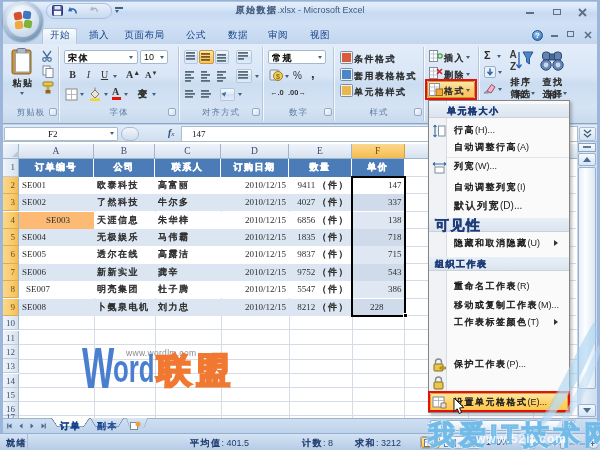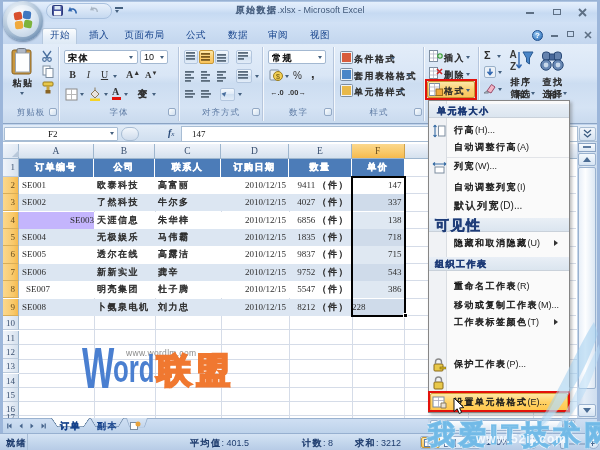--- a/index.html
+++ b/index.html
@@ -349,21 +349,21 @@
 <div class="a ser" style="left:155px;top:176.7px;width:66px;height:17.40px;background:#ffffff;font-size:9px;color:#2d2d2d;text-align:left;padding-left:3px;line-height:17.4px;white-space:nowrap;overflow:hidden"><span class="cjk">高富丽</span></div>
 <div class="a ser" style="left:221px;top:176.7px;width:68px;height:17.40px;background:#ffffff;font-size:9px;color:#2d2d2d;text-align:right;padding-right:3px;line-height:17.4px;white-space:nowrap;overflow:hidden">2010/12/15</div>
 <div class="a ser" style="left:289px;top:176.7px;width:63px;height:17.40px;background:#ffffff;font-size:9px;color:#2d2d2d;text-align:right;padding-right:3px;line-height:17.4px;white-space:nowrap;overflow:hidden">9411 <span class="cjk">（件）</span></div>
 <div class="a ser" style="left:352px;top:176.7px;width:52.5px;height:17.40px;background:#ffffff;font-size:9px;color:#2d2d2d;text-align:right;padding-right:3px;line-height:17.4px;white-space:nowrap;overflow:hidden">147</div>
 <div class="a ser" style="left:19px;top:194.1px;width:75px;height:17.40px;background:#dce6f2;font-size:9px;color:#2d2d2d;text-align:left;padding-left:3px;line-height:17.4px;white-space:nowrap;overflow:hidden">SE002</div>
 <div class="a ser" style="left:94px;top:194.1px;width:61px;height:17.40px;background:#dce6f2;font-size:9px;color:#2d2d2d;text-align:left;padding-left:3px;line-height:17.4px;white-space:nowrap;overflow:hidden"><span class="cjk">了然科技</span></div>
 <div class="a ser" style="left:155px;top:194.1px;width:66px;height:17.40px;background:#dce6f2;font-size:9px;color:#2d2d2d;text-align:left;padding-left:3px;line-height:17.4px;white-space:nowrap;overflow:hidden"><span class="cjk">牛尔多</span></div>
 <div class="a ser" style="left:221px;top:194.1px;width:68px;height:17.40px;background:#dce6f2;font-size:9px;color:#2d2d2d;text-align:right;padding-right:3px;line-height:17.4px;white-space:nowrap;overflow:hidden">2010/12/15</div>
 <div class="a ser" style="left:289px;top:194.1px;width:63px;height:17.40px;background:#dce6f2;font-size:9px;color:#2d2d2d;text-align:right;padding-right:3px;line-height:17.4px;white-space:nowrap;overflow:hidden">4027 <span class="cjk">（件）</span></div>
 <div class="a ser" style="left:352px;top:194.1px;width:52.5px;height:17.40px;background:#cfdbea;font-size:9px;color:#2d2d2d;text-align:right;padding-right:3px;line-height:17.4px;white-space:nowrap;overflow:hidden">337</div>
-<div class="a ser" style="left:19px;top:211.5px;width:75px;height:17.40px;background:#c4b5fd;font-size:9px;color:#2d2d2d;text-align:right;padding-left:3px;line-height:17.4px;white-space:nowrap;overflow:hidden">SE003</div>
+<div class="a ser" style="left:19px;top:211.5px;width:75px;height:17.40px;background:#fdba74;font-size:9px;color:#2d2d2d;text-align:center;padding-left:3px;line-height:17.4px;white-space:nowrap;overflow:hidden">SE003</div>
 <div class="a ser" style="left:94px;top:211.5px;width:61px;height:17.40px;background:#ffffff;font-size:9px;color:#2d2d2d;text-align:left;padding-left:3px;line-height:17.4px;white-space:nowrap;overflow:hidden"><span class="cjk">天涯信息</span></div>
 <div class="a ser" style="left:155px;top:211.5px;width:66px;height:17.40px;background:#ffffff;font-size:9px;color:#2d2d2d;text-align:left;padding-left:3px;line-height:17.4px;white-space:nowrap;overflow:hidden"><span class="cjk">朱华梓</span></div>
 <div class="a ser" style="left:221px;top:211.5px;width:68px;height:17.40px;background:#ffffff;font-size:9px;color:#2d2d2d;text-align:right;padding-right:3px;line-height:17.4px;white-space:nowrap;overflow:hidden">2010/12/15</div>
 <div class="a ser" style="left:289px;top:211.5px;width:63px;height:17.40px;background:#ffffff;font-size:9px;color:#2d2d2d;text-align:right;padding-right:3px;line-height:17.4px;white-space:nowrap;overflow:hidden">6856 <span class="cjk">（件）</span></div>
 <div class="a ser" style="left:352px;top:211.5px;width:52.5px;height:17.40px;background:#dfe8f2;font-size:9px;color:#2d2d2d;text-align:right;padding-right:3px;line-height:17.4px;white-space:nowrap;overflow:hidden">138</div>
 <div class="a ser" style="left:19px;top:228.9px;width:75px;height:17.40px;background:#dce6f2;font-size:9px;color:#2d2d2d;text-align:left;padding-left:3px;line-height:17.4px;white-space:nowrap;overflow:hidden">SE004</div>
 <div class="a ser" style="left:94px;top:228.9px;width:61px;height:17.40px;background:#dce6f2;font-size:9px;color:#2d2d2d;text-align:left;padding-left:3px;line-height:17.4px;white-space:nowrap;overflow:hidden"><span class="cjk">无极娱乐</span></div>
 <div class="a ser" style="left:155px;top:228.9px;width:66px;height:17.40px;background:#dce6f2;font-size:9px;color:#2d2d2d;text-align:left;padding-left:3px;line-height:17.4px;white-space:nowrap;overflow:hidden"><span class="cjk">马伟霸</span></div>
 <div class="a ser" style="left:221px;top:228.9px;width:68px;height:17.40px;background:#dce6f2;font-size:9px;color:#2d2d2d;text-align:right;padding-right:3px;line-height:17.4px;white-space:nowrap;overflow:hidden">2010/12/15</div>
 <div class="a ser" style="left:289px;top:228.9px;width:63px;height:17.40px;background:#dce6f2;font-size:9px;color:#2d2d2d;text-align:right;padding-right:3px;line-height:17.4px;white-space:nowrap;overflow:hidden">1835 <span class="cjk">（件）</span></div>
@@ -384,21 +384,21 @@
 <div class="a ser" style="left:94px;top:281.1px;width:61px;height:17.40px;background:#ffffff;font-size:9px;color:#2d2d2d;text-align:left;padding-left:3px;line-height:17.4px;white-space:nowrap;overflow:hidden"><span class="cjk">明亮集团</span></div>
 <div class="a ser" style="left:155px;top:281.1px;width:66px;height:17.40px;background:#ffffff;font-size:9px;color:#2d2d2d;text-align:left;padding-left:3px;line-height:17.4px;white-space:nowrap;overflow:hidden"><span class="cjk">杜子腾</span></div>
 <div class="a ser" style="left:221px;top:281.1px;width:68px;height:17.40px;background:#ffffff;font-size:9px;color:#2d2d2d;text-align:right;padding-right:3px;line-height:17.4px;white-space:nowrap;overflow:hidden">2010/12/15</div>
 <div class="a ser" style="left:289px;top:281.1px;width:63px;height:17.40px;background:#ffffff;font-size:9px;color:#2d2d2d;text-align:right;padding-right:3px;line-height:17.4px;white-space:nowrap;overflow:hidden">5547 <span class="cjk">（件）</span></div>
 <div class="a ser" style="left:352px;top:281.1px;width:52.5px;height:17.40px;background:#dfe8f2;font-size:9px;color:#2d2d2d;text-align:right;padding-right:3px;line-height:17.4px;white-space:nowrap;overflow:hidden">386</div>
 <div class="a ser" style="left:19px;top:298.5px;width:75px;height:17.40px;background:#dce6f2;font-size:9px;color:#2d2d2d;text-align:left;padding-left:3px;line-height:17.4px;white-space:nowrap;overflow:hidden">SE008</div>
 <div class="a ser" style="left:94px;top:298.5px;width:61px;height:17.40px;background:#dce6f2;font-size:9px;color:#2d2d2d;text-align:left;padding-left:3px;line-height:17.4px;white-space:nowrap;overflow:hidden"><span class="cjk">卜氨泉电机</span></div>
 <div class="a ser" style="left:155px;top:298.5px;width:66px;height:17.40px;background:#dce6f2;font-size:9px;color:#2d2d2d;text-align:left;padding-left:3px;line-height:17.4px;white-space:nowrap;overflow:hidden"><span class="cjk">刘力忠</span></div>
 <div class="a ser" style="left:221px;top:298.5px;width:68px;height:17.40px;background:#dce6f2;font-size:9px;color:#2d2d2d;text-align:right;padding-right:3px;line-height:17.4px;white-space:nowrap;overflow:hidden">2010/12/15</div>
 <div class="a ser" style="left:289px;top:298.5px;width:63px;height:17.40px;background:#dce6f2;font-size:9px;color:#2d2d2d;text-align:right;padding-right:3px;line-height:17.4px;white-space:nowrap;overflow:hidden">8212 <span class="cjk">（件）</span></div>
-<div class="a ser" style="left:352px;top:298.5px;width:52.5px;height:17.40px;background:#cfdbea;font-size:9px;color:#2d2d2d;text-align:left;padding-right:3px;line-height:17.4px;white-space:nowrap;overflow:hidden">228</div>
+<div class="a ser" style="left:352px;top:298.5px;width:52.5px;height:17.40px;background:#cfdbea;font-size:9px;color:#2d2d2d;text-align:center;padding-right:3px;line-height:17.4px;white-space:nowrap;overflow:hidden">228</div>
 <div class="a" style="left:350.8px;top:176.0px;width:54.9px;height:140.6px;border:2.5px solid #000;z-index:20"></div>
 <div class="a" style="left:403.0px;top:313.1px;width:4.5px;height:4.5px;background:#000;border:1px solid #fff;z-index:21"></div>
 <div class="a" style="left:126px;top:348px;font-size:8.5px;color:#8a8a8a;z-index:10;letter-spacing:.3px">www.wordlm.com</div>
 <div class="a" style="left:82px;top:340px;z-index:10;font-weight:bold;font-size:57px;color:#4a7fd0;line-height:57px;transform:scaleX(.60);transform-origin:0 0">W</div>
 <div class="a" style="left:113px;top:341px;z-index:10;font-weight:bold;font-size:38px;color:#4a7fd0;line-height:57px;transform:scaleX(.68);transform-origin:0 0">ord</div>
 <div class="a" style="left:157px;top:353px;z-index:10;font-weight:bold;font-size:34px;color:#f07830;letter-spacing:5px;line-height:34px;-webkit-text-stroke:2.5px #f07830">联盟</div>
 <div class="a" style="left:577px;top:142px;width:20px;height:276px;background:linear-gradient(90deg,#c2d3e8,#e4edf7 35%,#cdddef)"></div>
 <div class="a" style="left:578px;top:143px;width:18px;height:9px;background:linear-gradient(180deg,#f8fbfe,#dde8f4);border:1px solid #8ba4c4"></div>
 <div class="a" style="left:583px;top:146px;width:8px;height:1.5px;background:#5d7ba0"></div>
 <div class="a" style="left:578px;top:153px;width:18px;height:13px;background:linear-gradient(180deg,#f4f9fd,#d6e4f3);border:1px solid #9ab2cf;border-radius:2px"></div>
@@ -461,21 +461,21 @@
 <div class="a" style="left:530px;top:442.5px;width:5px;height:1.5px;background:#4a6c94"></div>
 <div class="a" style="left:541px;top:442.5px;width:47px;height:2px;background:#9ab2cf;border-radius:1px"></div>
 <div class="a" style="left:563px;top:443.5px;width:1px;height:1px"></div>
 <div class="a" style="left:560px;top:438px;width:7px;height:11px;background:linear-gradient(180deg,#f8fbfe,#cfdff0);border:1px solid #8ba4c4;border-radius:2px"></div>
 <div class="a" style="left:588px;top:438px;width:11px;height:11px;border-radius:50%;background:linear-gradient(180deg,#f8fbfe,#d6e4f3);border:1px solid #9ab2cf"></div>
 <div class="a" style="left:591px;top:442.5px;width:5px;height:1.5px;background:#4a6c94"></div>
 <div class="a" style="left:591.7px;top:440.5px;width:1.5px;height:5px;background:#4a6c94"></div>
 <div class="a" style="left:428px;top:100px;width:142px;height:313px;background:#fafafa;border:1px solid #868686;box-shadow:2px 2px 3px rgba(90,90,90,.4);z-index:50"></div>
 <div class="a" style="left:429px;top:101px;width:18px;height:311px;background:#f0f2f5;border-right:1px solid #d9dde2;z-index:50"></div>
 <div class="a" style="left:447px;top:156.5px;width:122px;height:1px;background:#e2e4e8;z-index:51"></div>
-<div class="a cjk" style="left:429px;top:104px;width:140px;height:14px;background:linear-gradient(180deg,#e9eff6,#dbe5ef);border-bottom:1px solid #c9d1da;font-size:9px;font-weight:bold;color:#1e3c78;line-height:14px;padding-left:8px;z-index:51">单元格大小</div>
+<div class="a cjk" style="left:429px;top:104px;width:140px;height:14px;background:linear-gradient(180deg,#e9eff6,#dbe5ef);border-bottom:1px solid #c9d1da;font-size:9px;font-weight:bold;color:#1e3c78;line-height:14px;padding-left:18px;z-index:51">单元格大小</div>
 <div class="a cjk" style="left:429px;top:218px;width:140px;height:14px;background:linear-gradient(180deg,#e9eff6,#dbe5ef);border-bottom:1px solid #c9d1da;font-size:14px;font-weight:bold;color:#1e3c78;line-height:14px;padding-left:6px;z-index:51">可见性</div>
 <div class="a cjk" style="left:429px;top:257px;width:140px;height:14px;background:linear-gradient(180deg,#e9eff6,#dbe5ef);border-bottom:1px solid #c9d1da;font-size:9px;font-weight:bold;color:#1e3c78;line-height:14px;padding-left:6px;z-index:51">组织工作表</div>
 <div class="a" style="left:454px;top:122px;width:112px;height:17px;font-size:9px;color:#1a1a1a;line-height:17px;white-space:nowrap;z-index:51"><span class="cjk">行高</span>(H)...</div>
 <div class="a" style="left:454px;top:139px;width:112px;height:17px;font-size:9px;color:#1a1a1a;line-height:17px;white-space:nowrap;z-index:51"><span class="cjk">自动调整行高</span>(A)</div>
 <div class="a" style="left:454px;top:158px;width:112px;height:17px;font-size:9px;color:#1a1a1a;line-height:17px;white-space:nowrap;z-index:51"><span class="cjk">列宽</span>(W)...</div>
 <div class="a" style="left:454px;top:179px;width:112px;height:17px;font-size:9px;color:#1a1a1a;line-height:17px;white-space:nowrap;z-index:51"><span class="cjk">自动调整列宽</span>(I)</div>
 <div class="a" style="left:454px;top:197px;width:112px;height:17px;font-size:10px;color:#1a1a1a;line-height:17px;white-space:nowrap;z-index:51"><span class="cjk">默认列宽</span>(D)...</div>
 <div class="a" style="left:454px;top:235px;width:112px;height:17px;font-size:9px;color:#1a1a1a;line-height:17px;white-space:nowrap;z-index:51"><span class="cjk">隐藏和取消隐藏</span>(U)</div>
 <div class="a" style="left:554px;top:240px;width:0;height:0;border-top:3.5px solid transparent;border-bottom:3.5px solid transparent;border-left:4.5px solid #333;z-index:51"></div>
 <div class="a" style="left:454px;top:278px;width:112px;height:17px;font-size:9px;color:#1a1a1a;line-height:17px;white-space:nowrap;z-index:51"><span class="cjk">重命名工作表</span>(R)</div>

